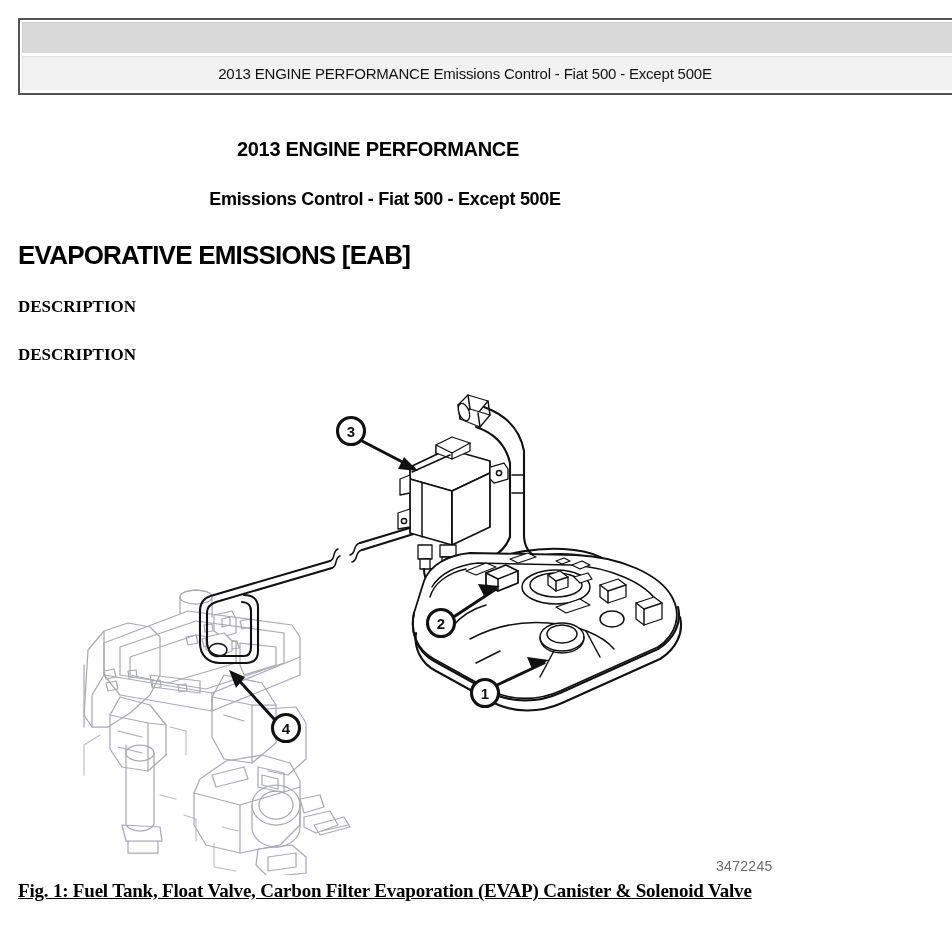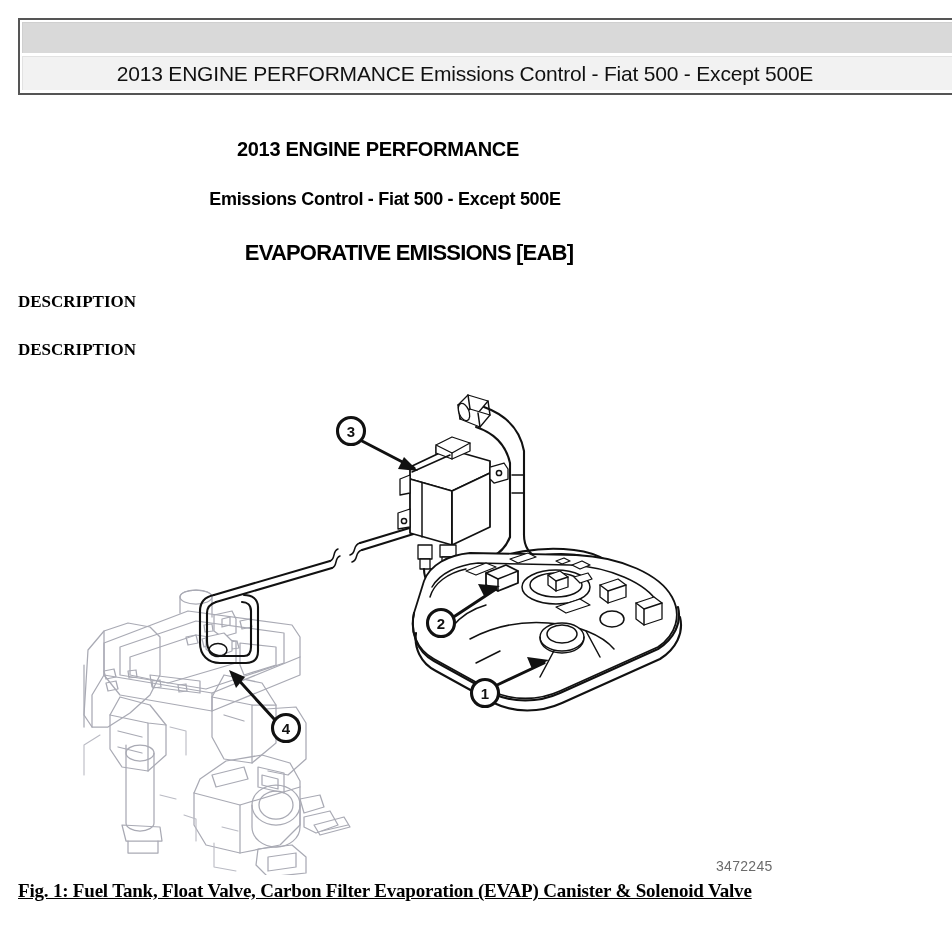--- a/index.html
+++ b/index.html
@@ -41,21 +41,21 @@
     margin-top: 3px;
     height: 33px;
     background: #f2f2f2;
     border-top: 1px solid #e2e2e2;
     border-left: 1px solid #e2e2e2;
     display: flex;
     align-items: center;
   }
   .header-title-text {
     font-family: "Liberation Sans", sans-serif;
-    font-size: 21px;
+    font-size: 15px;
     font-weight: normal;
     color: #111111;
     letter-spacing: -0.2px;
     white-space: nowrap;
     width: 920px;
     text-align: center;
     margin-left: -18px;
   }
 
   
@@ -79,25 +79,24 @@
     padding-right: 44px;
   }
   .heading-doc-subtitle {
     font-size: 18px;
     margin: 28px 0 0 0;
     padding-right: 30px;
   }
 
   .section-title {
     font-family: "Liberation Sans", sans-serif;
-    font-size: 22px;
+    font-size: 26px;
     font-weight: bold;
     letter-spacing: -0.8px;
     margin: 30px 0 0 18px;
-    text-align: center;
   }
 
   .subsection-title {
     font-family: "Liberation Serif", serif;
     font-size: 17px;
     font-weight: bold;
     letter-spacing: 0px;
     margin: 26px 18px 0 18px;
   }
   .subsection-title.second {

